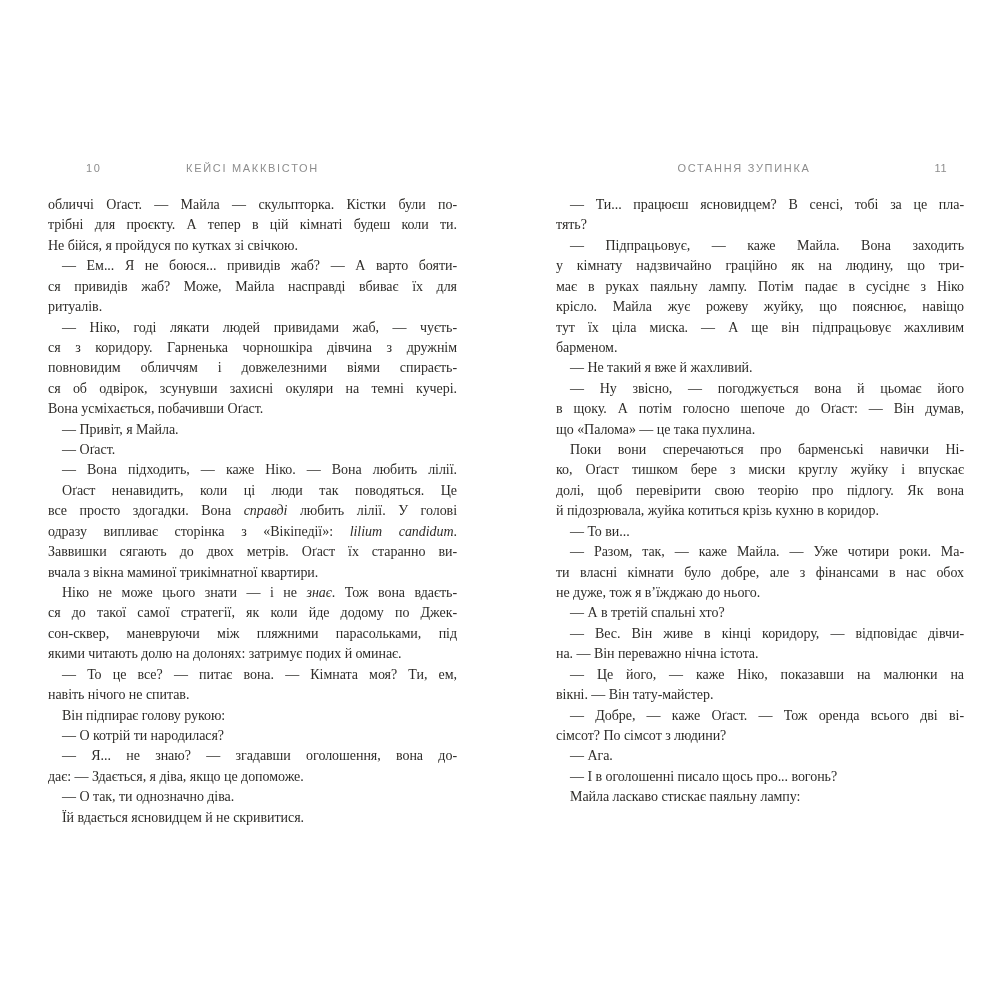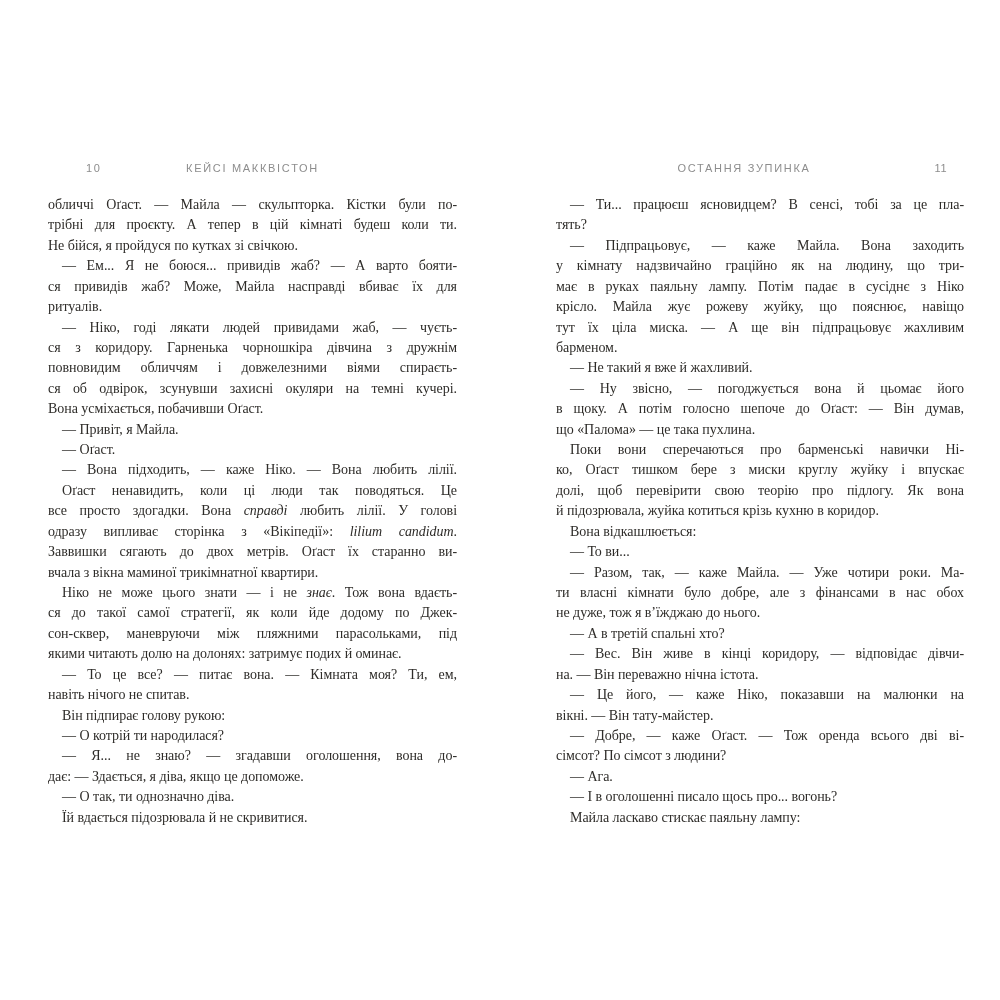--- a/index.html
+++ b/index.html
@@ -91,41 +91,40 @@
     <div class="line just">ся до такої самої стратегії, як коли йде додому по Джек-</div>
     <div class="line just">сон-сквер, маневруючи між пляжними парасольками, під</div>
     <div class="line">якими читають долю на долонях: затримує подих й оминає.</div>
     <div class="line ind just">— То це все? — питає вона. — Кімната моя? Ти, ем,</div>
     <div class="line">навіть нічого не спитав.</div>
     <div class="line ind">Він підпирає голову рукою:</div>
     <div class="line ind">— О котрій ти народилася?</div>
     <div class="line ind just">— Я... не знаю? — згадавши оголошення, вона до-</div>
     <div class="line">дає: — Здається, я діва, якщо це допоможе.</div>
     <div class="line ind">— О так, ти однозначно діва.</div>
-    <div class="line ind">Їй вдається підозрювала й не скривитися.</div>
+    <div class="line ind">Їй вдається ясновидцем й не скривитися.</div>
   </div>
 
 <div class="col col-right">
     <div class="line ind just">— Ти... працюєш ясновидцем? В сенсі, тобі за це пла-</div>
     <div class="line">тять?</div>
     <div class="line ind just">— Підпрацьовує, — каже Майла. Вона заходить</div>
     <div class="line just">у кімнату надзвичайно граційно як на людину, що три-</div>
     <div class="line just">має в руках паяльну лампу. Потім падає в сусіднє з Ніко</div>
     <div class="line just">крісло. Майла жує рожеву жуйку, що пояснює, навіщо</div>
     <div class="line just">тут їх ціла миска. — А ще він підпрацьовує жахливим</div>
     <div class="line">барменом.</div>
     <div class="line ind">— Не такий я вже й жахливий.</div>
     <div class="line ind just">— Ну звісно, — погоджується вона й цьомає його</div>
     <div class="line just">в щоку. А потім голосно шепоче до Оґаст: — Він думав,</div>
     <div class="line">що «Палома» — це така пухлина.</div>
     <div class="line ind just">Поки вони сперечаються про барменські навички Ні-</div>
     <div class="line just">ко, Оґаст тишком бере з миски круглу жуйку і впускає</div>
     <div class="line just">долі, щоб перевірити свою теорію про підлогу. Як вона</div>
     <div class="line">й підозрювала, жуйка котиться крізь кухню в коридор.</div>
-    <div class="line ind">Вона відкашлюється:</div>
     <div class="line ind">— То ви...</div>
     <div class="line ind just">— Разом, так, — каже Майла. — Уже чотири роки. Ма-</div>
     <div class="line just">ти власні кімнати було добре, але з фінансами в нас обох</div>
     <div class="line">не дуже, тож я в’їжджаю до нього.</div>
     <div class="line ind">— А в третій спальні хто?</div>
     <div class="line ind just">— Вес. Він живе в кінці коридору, — відповідає дівчи-</div>
     <div class="line">на. — Він переважно нічна істота.</div>
     <div class="line ind just">— Це його, — каже Ніко, показавши на малюнки на</div>
     <div class="line">вікні. — Він тату-майстер.</div>
     <div class="line ind just">— Добре, — каже Оґаст. — Тож оренда всього дві ві-</div>

